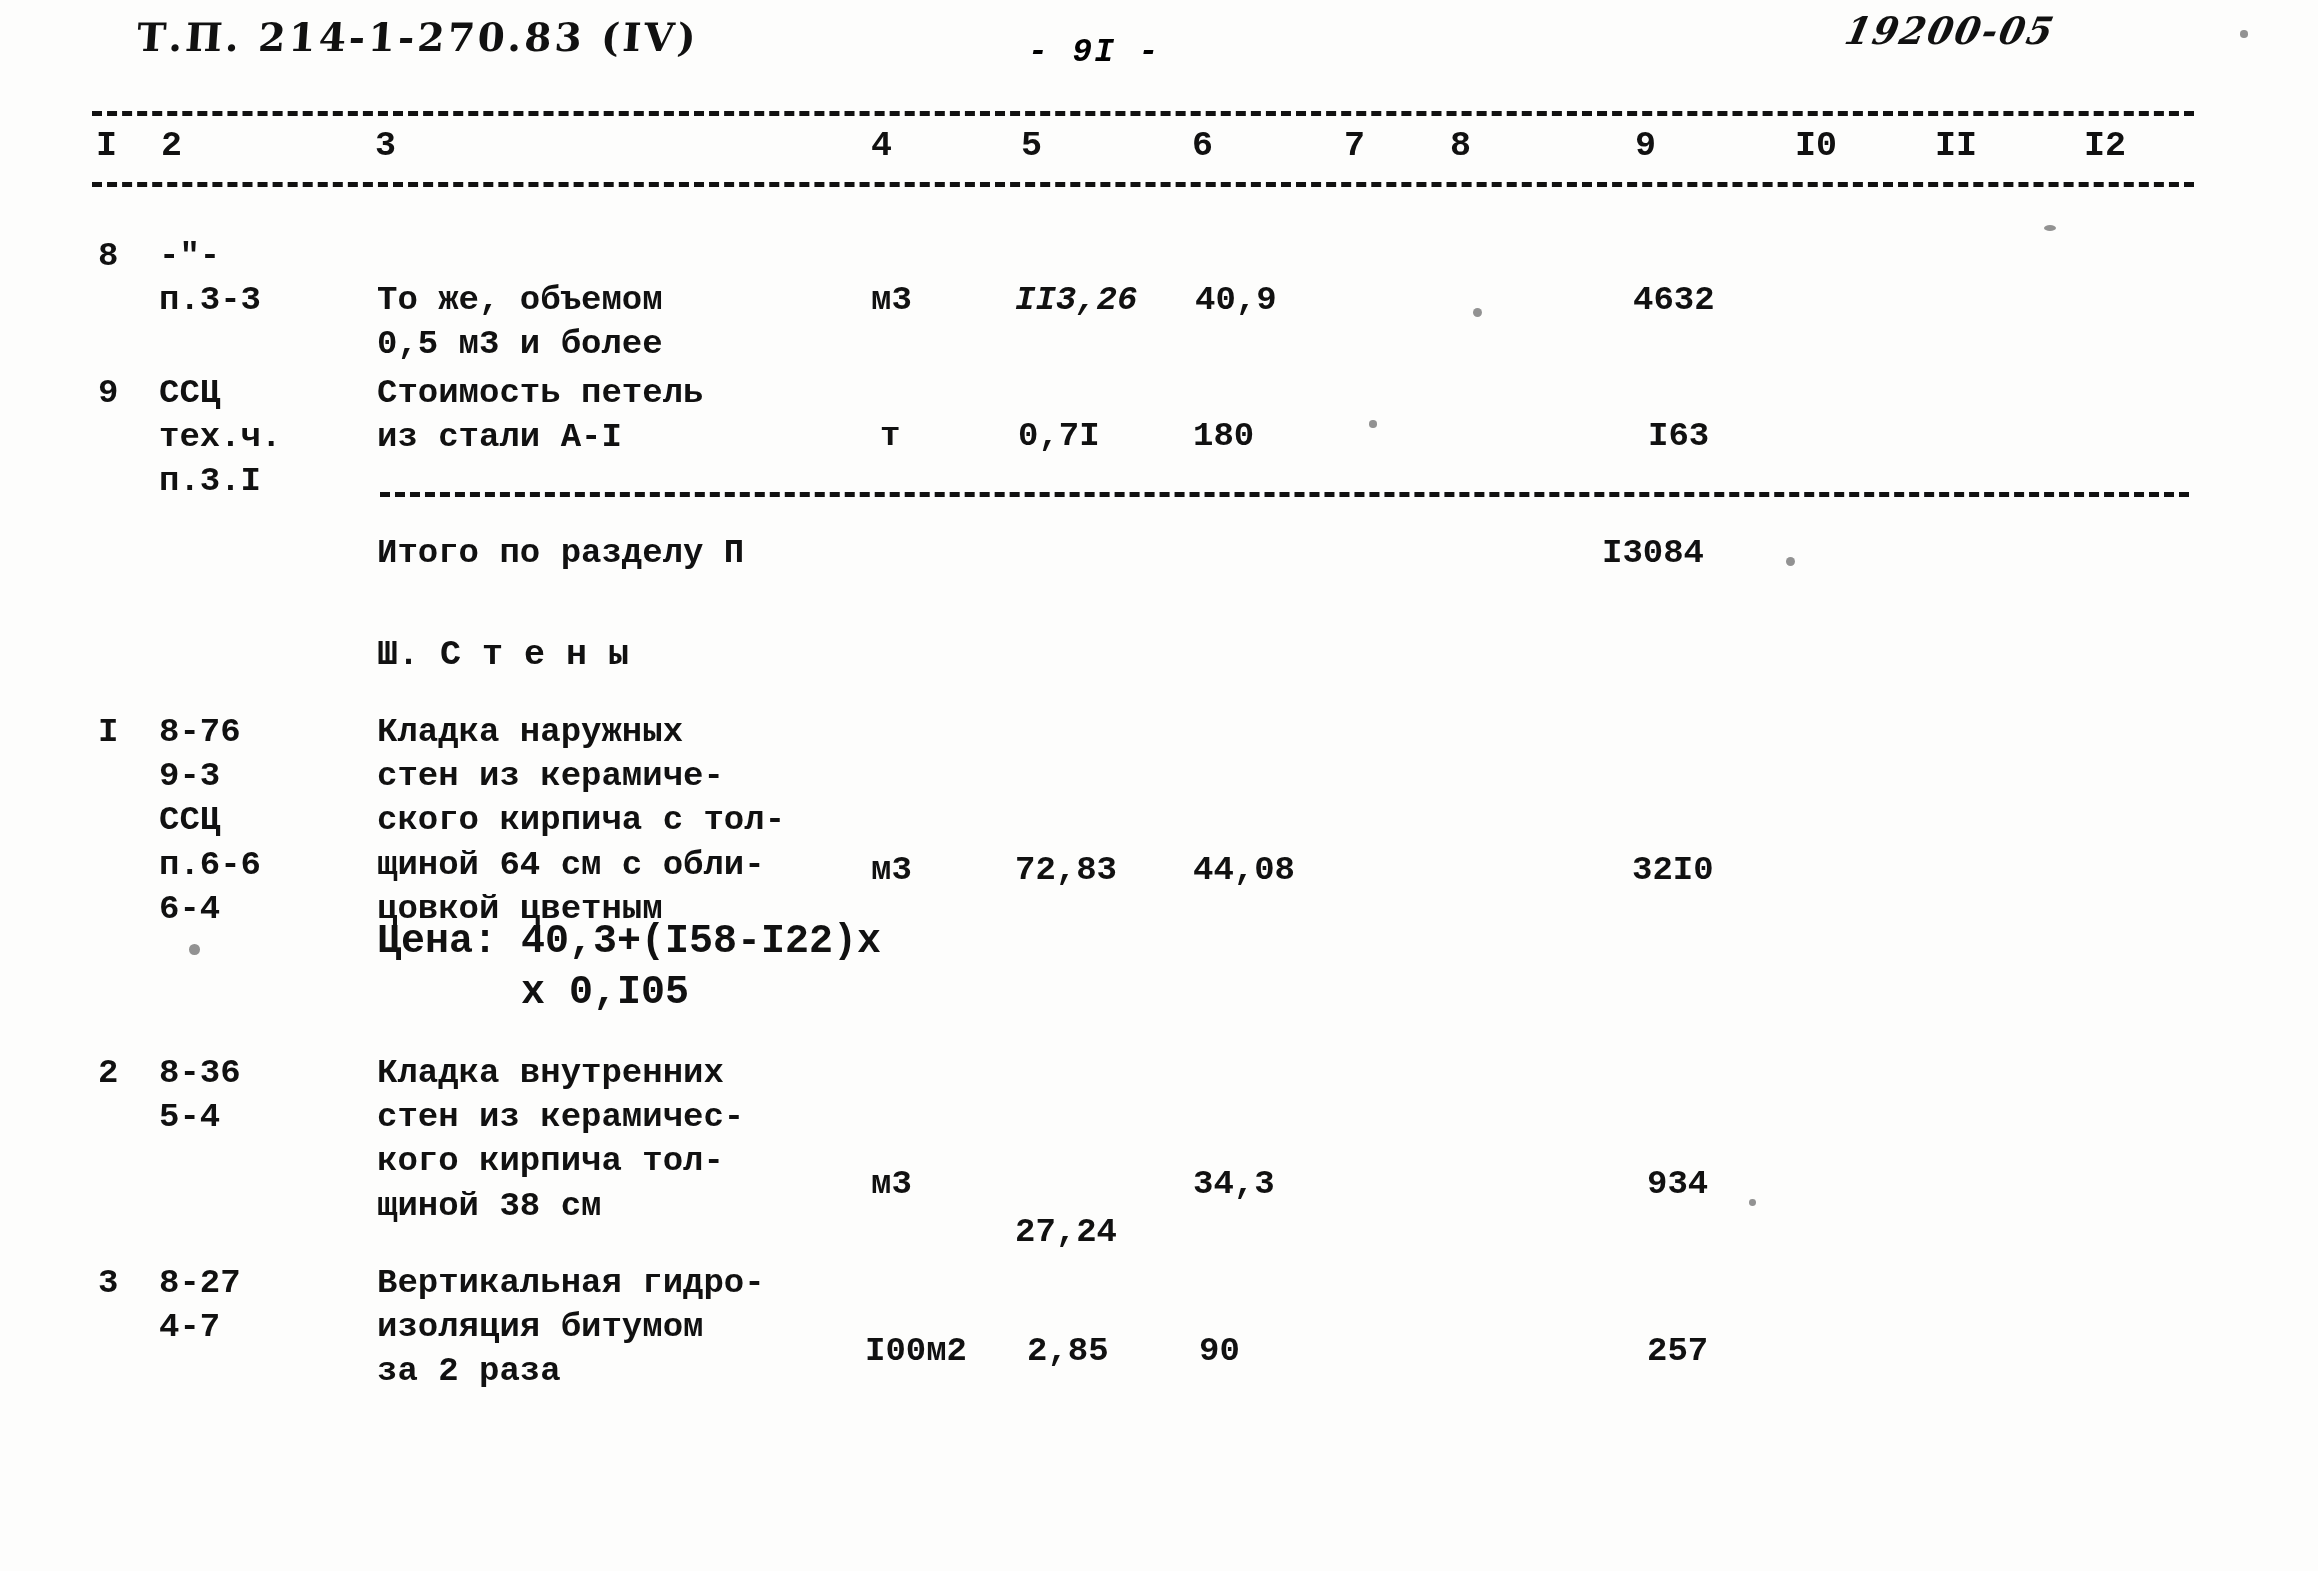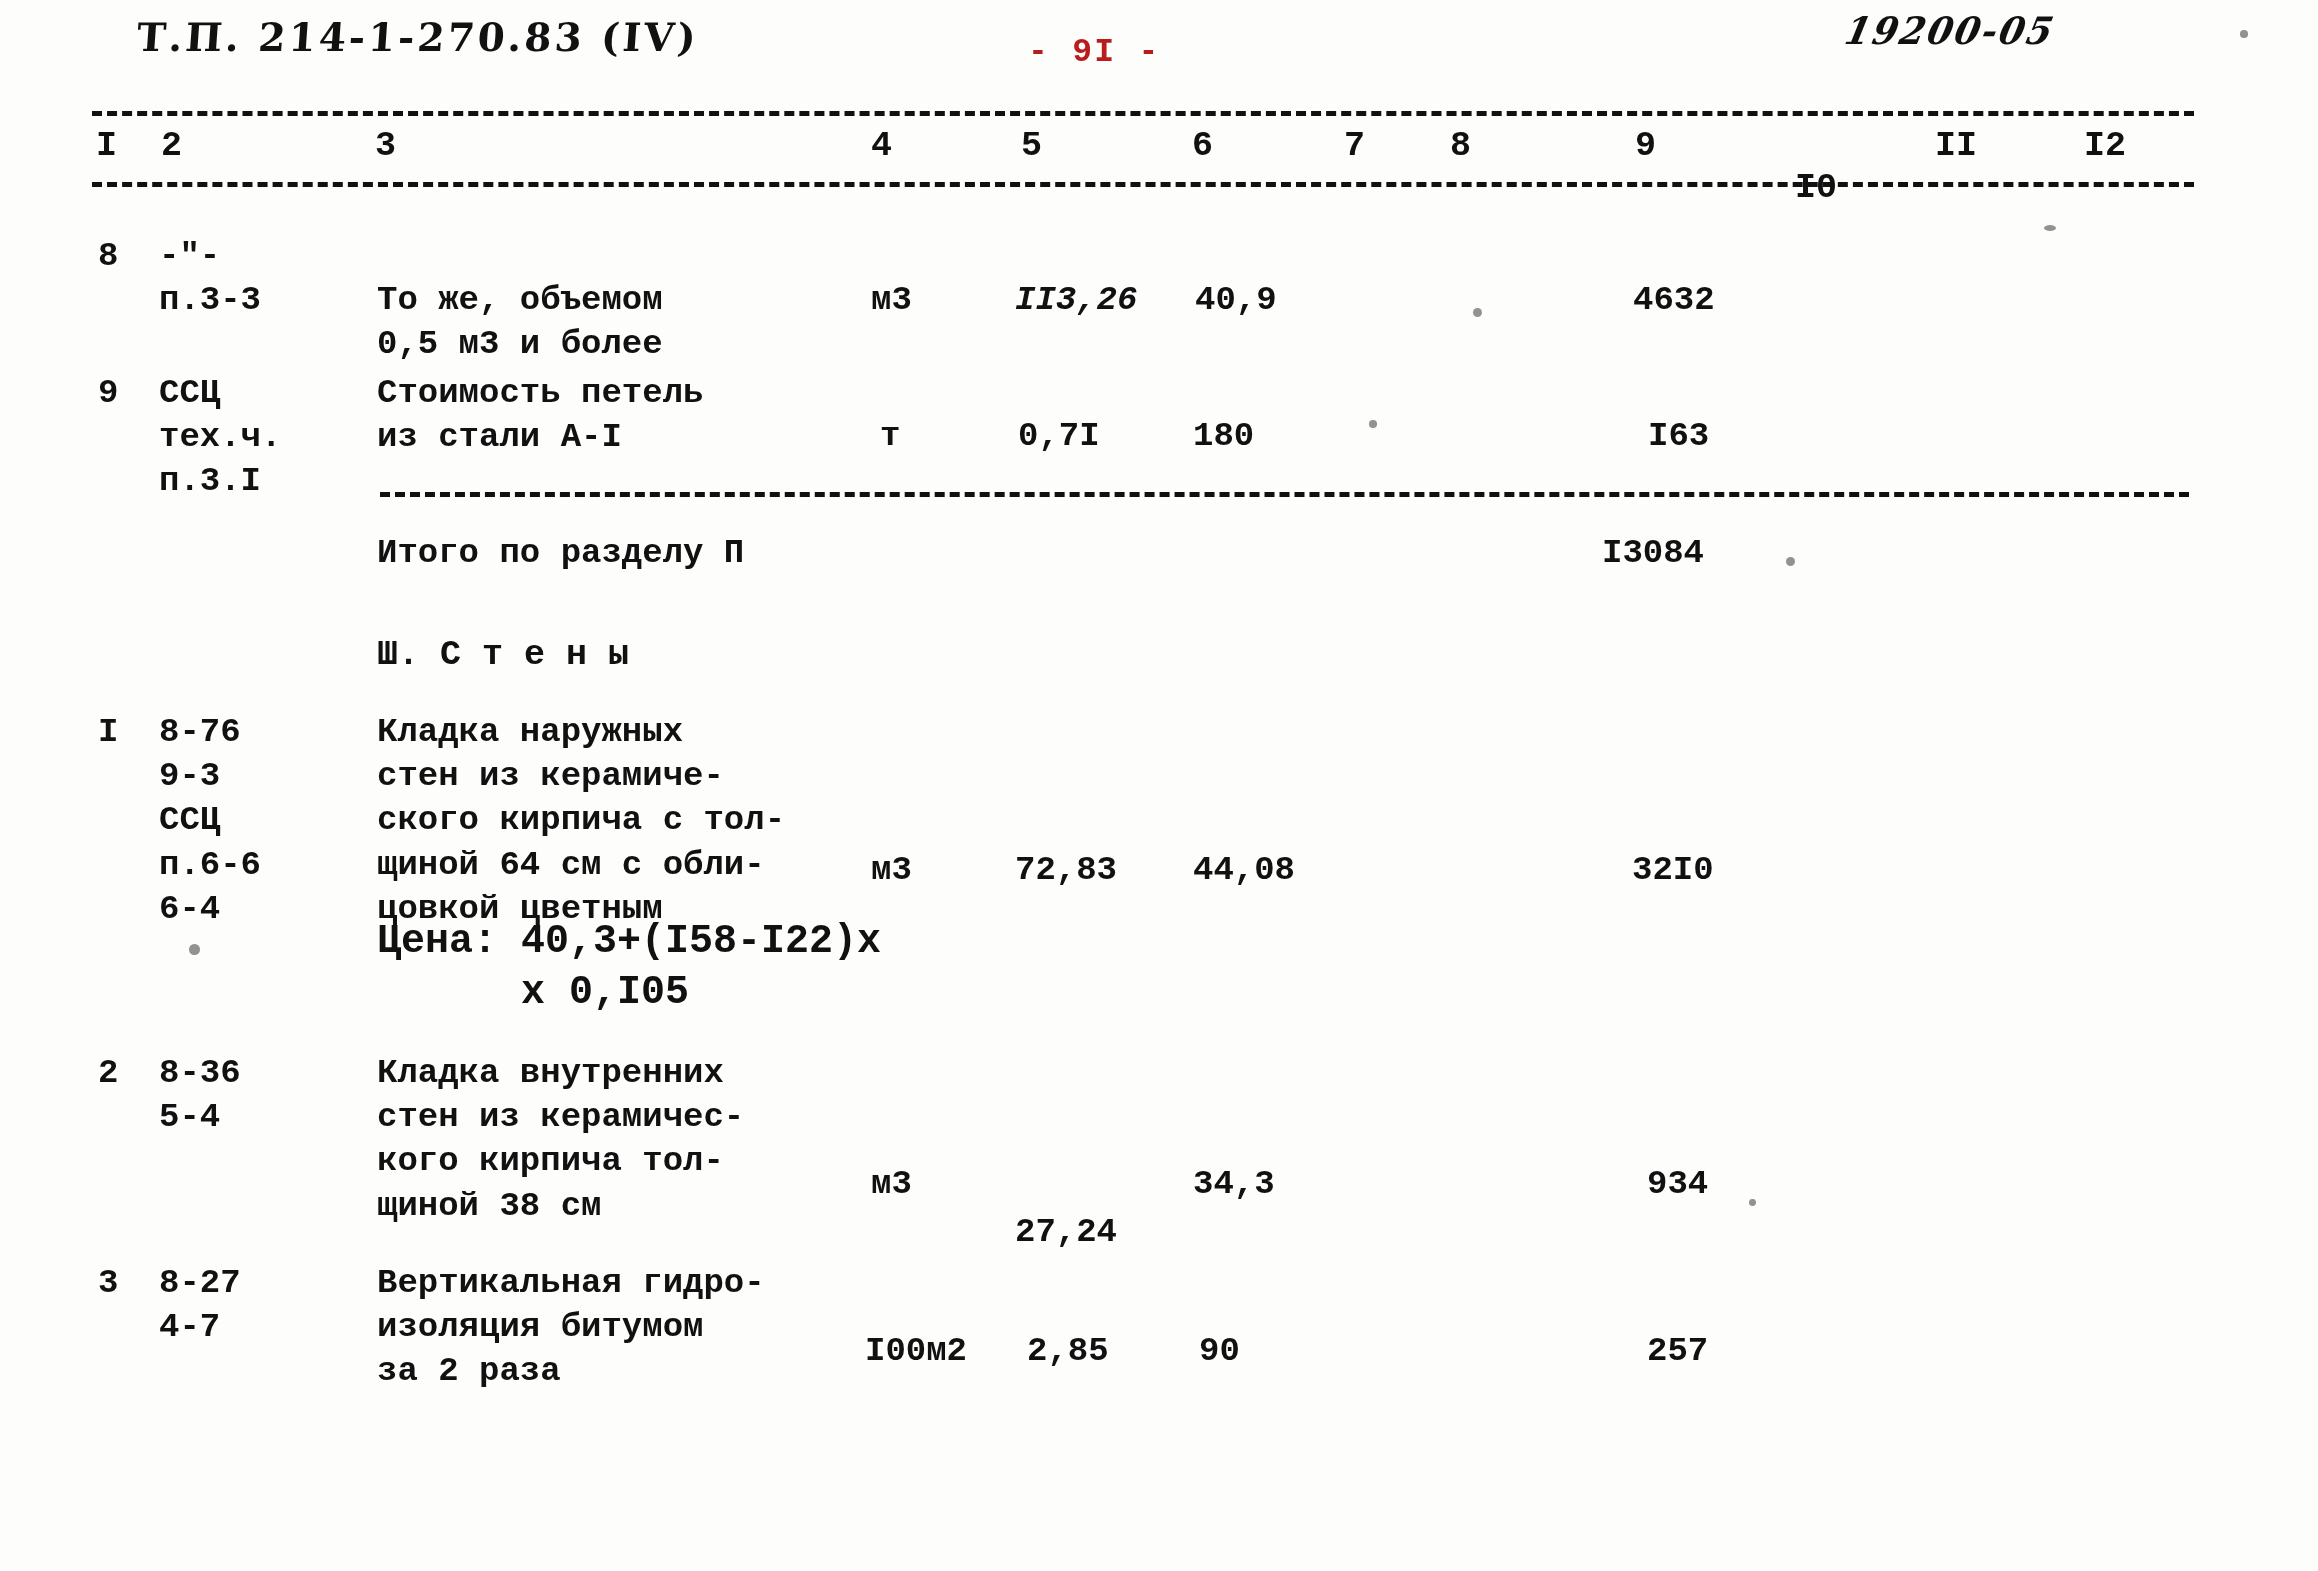--- a/index.html
+++ b/index.html
@@ -43,23 +43,24 @@
     font-style: italic;
     letter-spacing: 2.3px;
     transform: skewX(-12deg) scaleY(1.05);
   }
 
   
   .tw {
     position: absolute;
     font-family: "Liberation Mono", "DejaVu Sans Mono", monospace;
     font-weight: 700;
-    color: #b91c1c;
+    color: #000000;
     white-space: pre;
     line-height: 1.26;
+    font-style: italic;
   }
 
   #page-num {
     left: 1028px;
     top: 31.5px;
     font-size: 33px;
     letter-spacing: 2.3px;
   }
 
   
@@ -142,21 +143,21 @@
 
   <div class="colhead" style="left:96px;">I</div>
   <div class="colhead" style="left:161px;">2</div>
   <div class="colhead" style="left:375px;">3</div>
   <div class="colhead" style="left:871px;">4</div>
   <div class="colhead" style="left:1021px;">5</div>
   <div class="colhead" style="left:1192px;">6</div>
   <div class="colhead" style="left:1344px;">7</div>
   <div class="colhead" style="left:1450px;">8</div>
   <div class="colhead" style="left:1635px;">9</div>
-  <div class="colhead" style="left:1795px;margin-top:42px;">I0</div>
+  <div class="colhead" style="left:1795px;">I0</div>
   <div class="colhead" style="left:1935px;">II</div>
   <div class="colhead" style="left:2084px;">I2</div>
 
   <div class="rule" style="left:92px; top:182px; width:2102px;"></div>
 
   <div class="cell num" style="left:98px; top:234px;">8</div>
   <div class="cell code" style="left:159px; top:234px;">-"-
 п.3-3</div>
   <div class="cell desc" style="left:377px; top:234px;margin-top:44px;">То же, объемом
 0,5 м3 и более</div>

